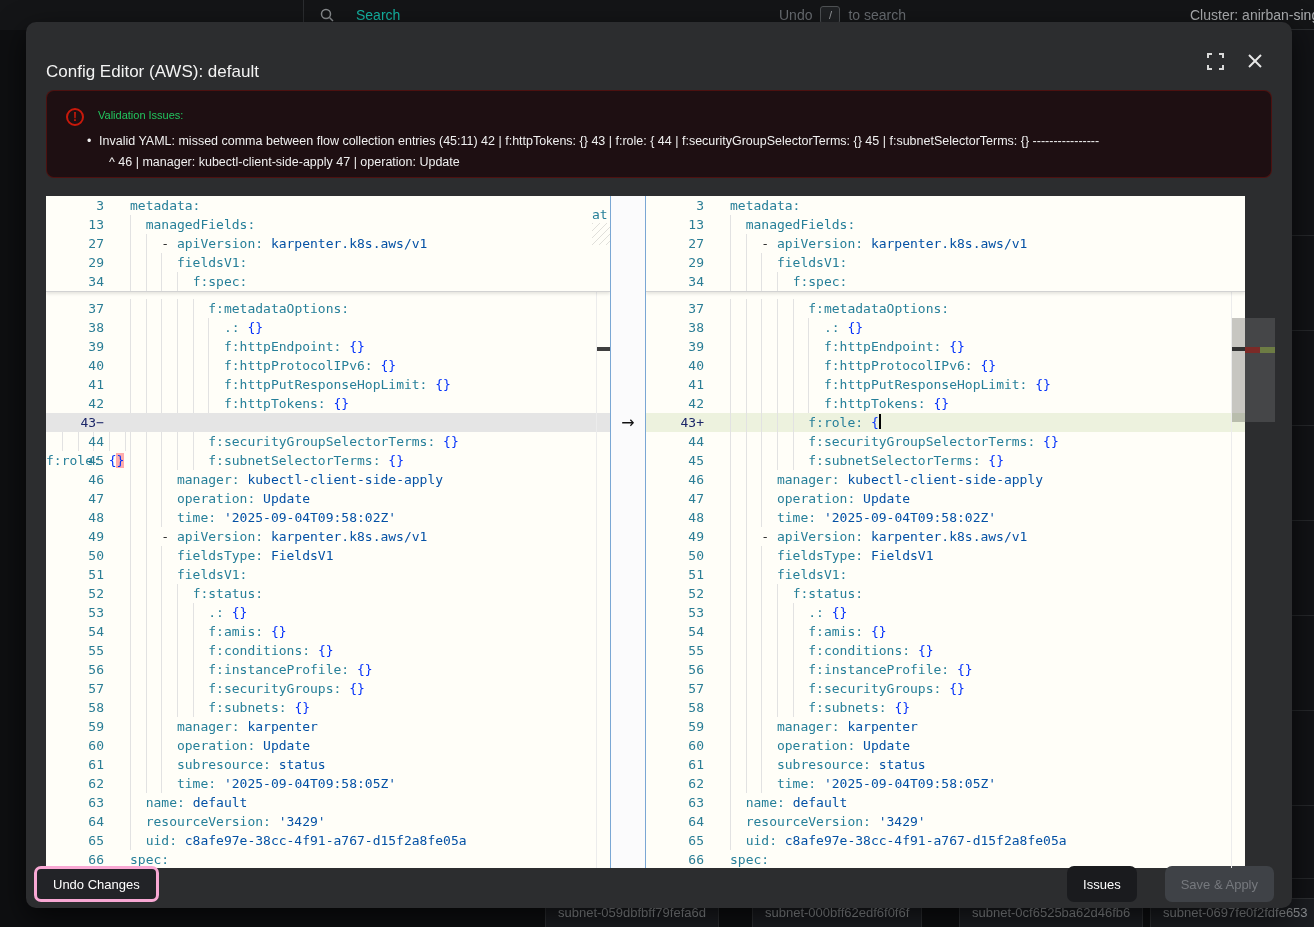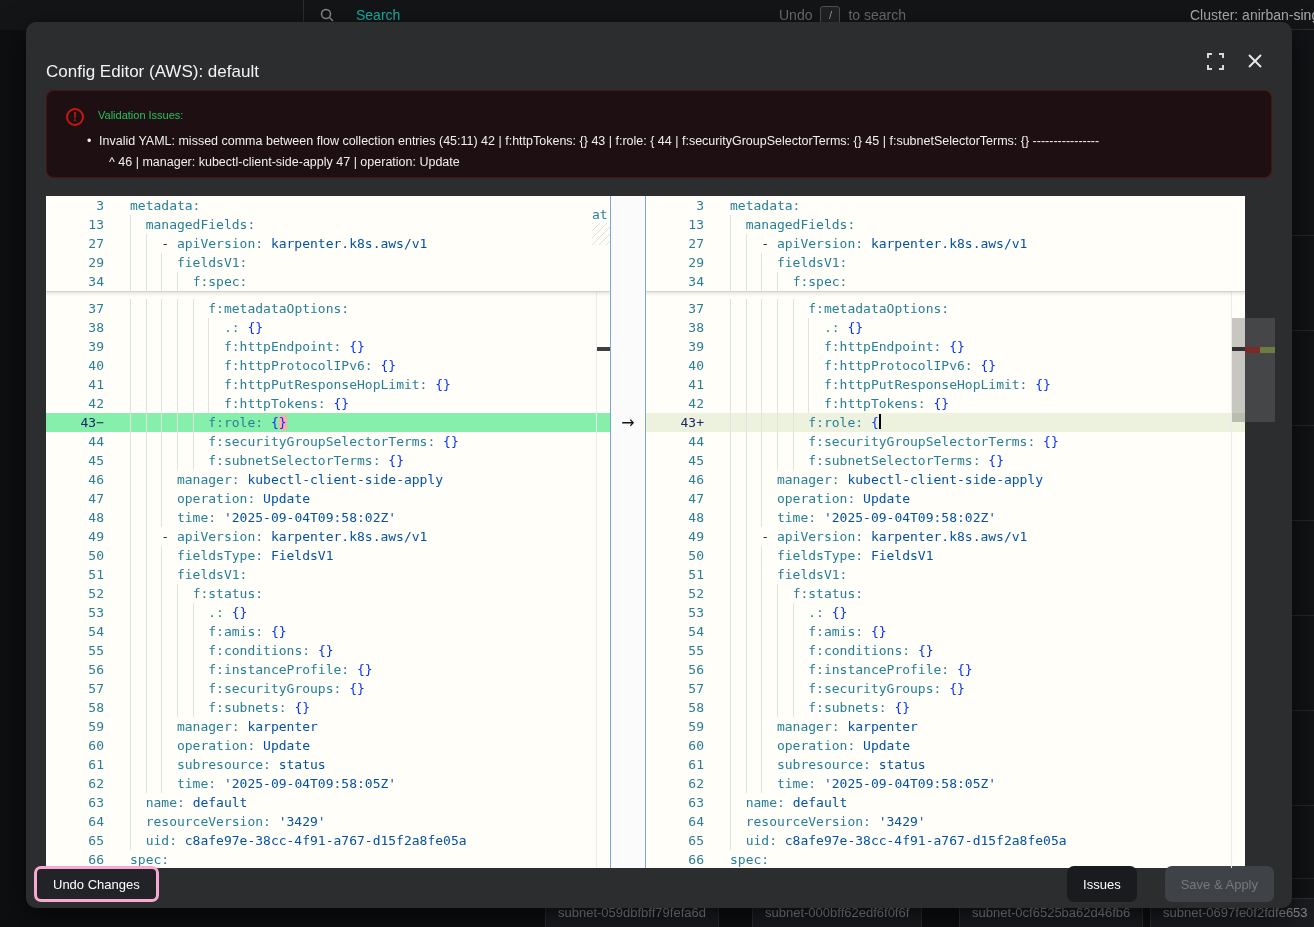--- a/index.html
+++ b/index.html
@@ -48,21 +48,21 @@
   
   .editor { position:absolute; left:20px; top:174px; width:1199px; height:672px; background:#fffef8;
             font-family:"DejaVu Sans Mono", monospace; font-size:13px; line-height:19px; overflow:hidden; }
   .pane { position:absolute; top:0; height:672px; overflow:hidden; }
   .pane-left  { left:0; width:564px; }
   .pane-right { left:600px; width:599px; }
   .sticky { position:absolute; left:0; right:0; top:0; background:#fffef8; border-bottom:1px solid #d2d2d2;
             box-shadow:0 2px 3px rgba(0,0,0,0.10); z-index:3; }
   .body-lines { position:absolute; left:0; right:0; top:103px; }
   .cl { display:flex; height:19px; white-space:pre; }
-  .cl.del { background:#86efac; }
+  .cl.del { background:#e5e5e5;flex-direction:column; }
   .cl.add { background:#edf2de; }
   .gut { flex:none; width:68px; padding-right:10px; text-align:right; color:#2b7d95; }
   .gut.gd { color:#1b2668; }
   .ind { flex:none; display:inline-block; height:19px; margin-left:16px;
          background:repeating-linear-gradient(to right,#e2e2e2 0 1px,transparent 1px 15.66px); }
   .code { white-space:pre; }
   .tk-k { color:#267f99; }
   .tk-v { color:#0451a5; }
   .tk-b { color:#0431fa; }
   .tk-p { color:#333333; }

